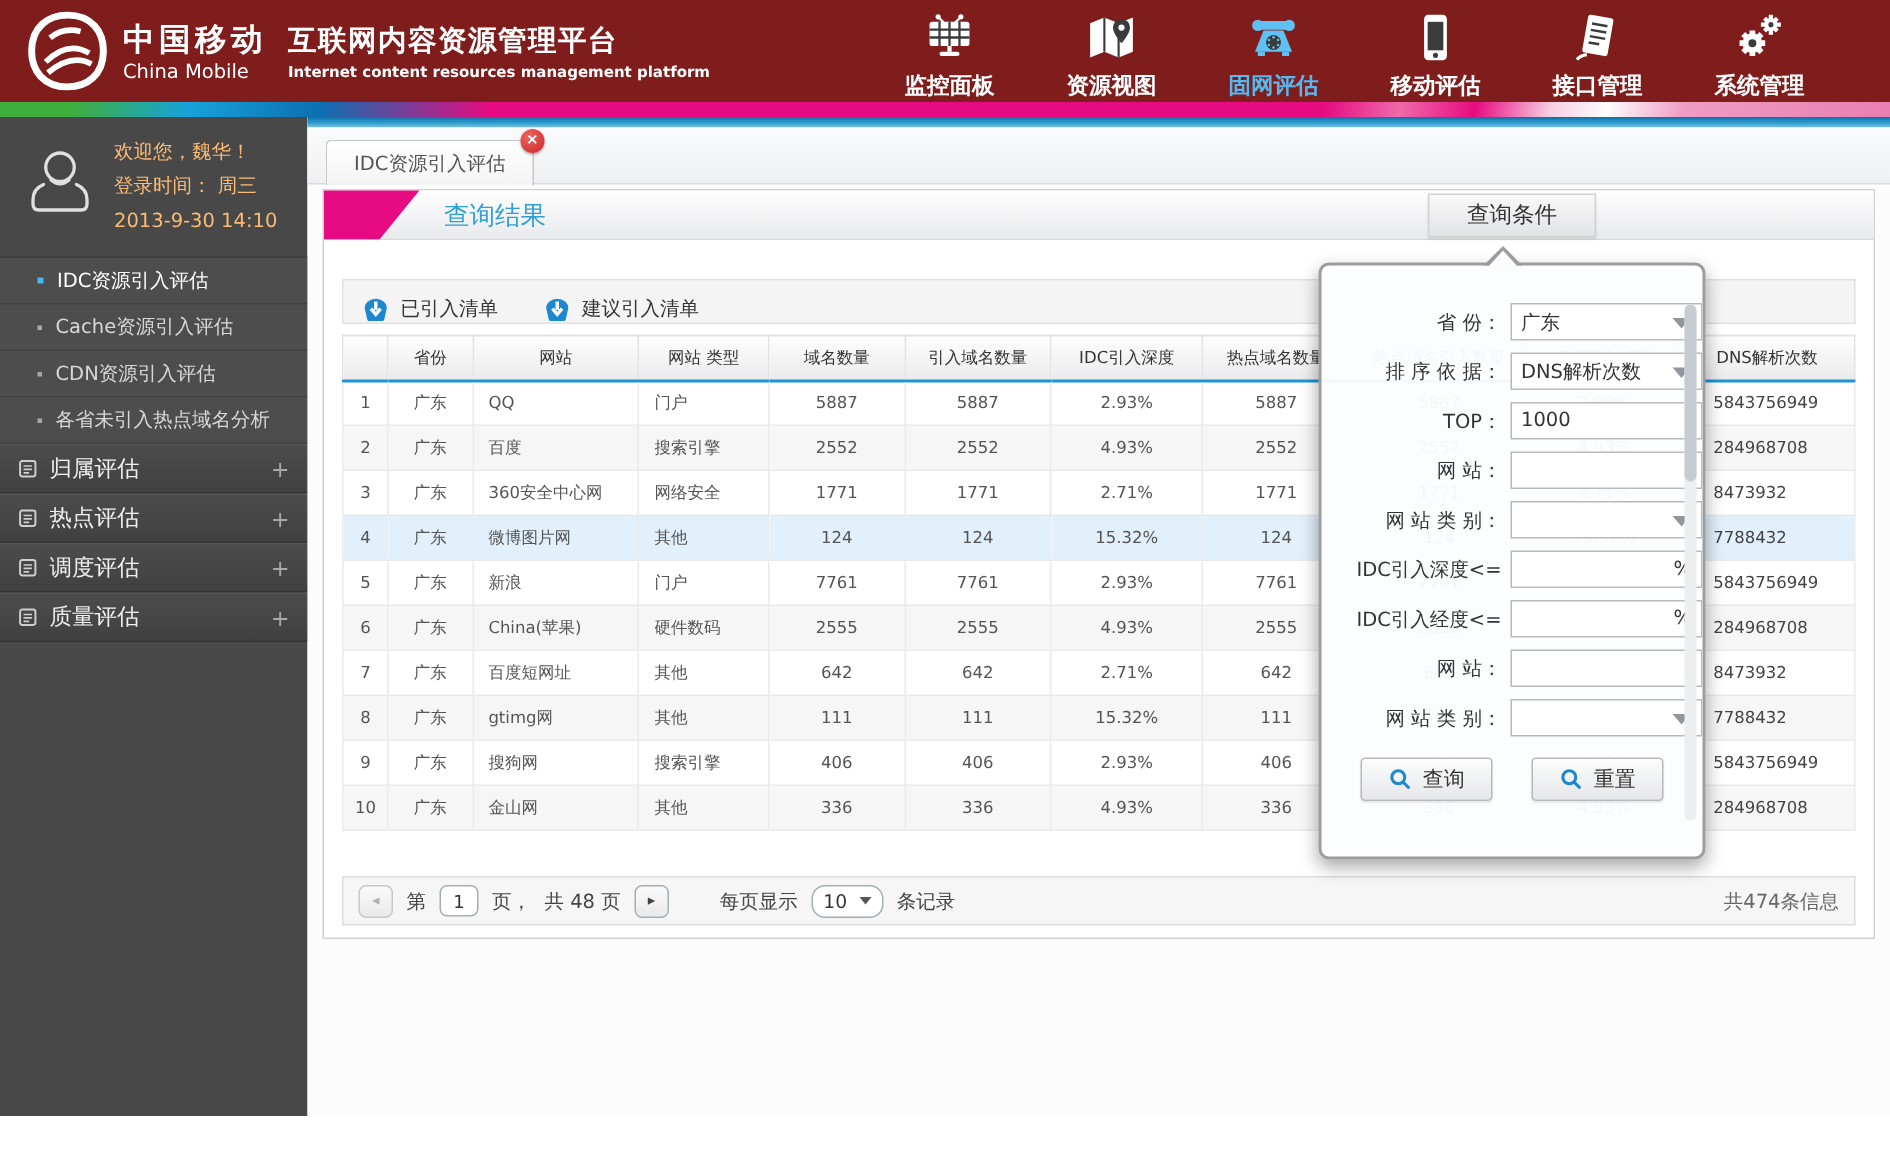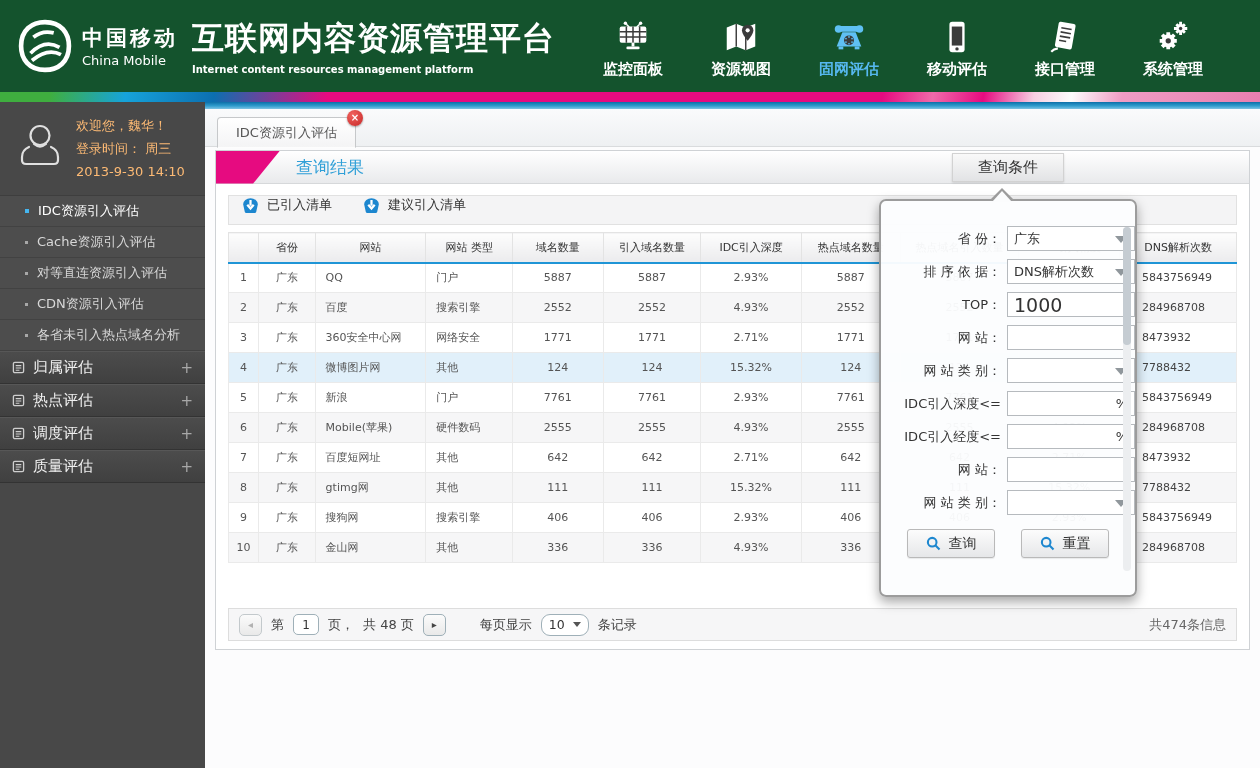--- a/index.html
+++ b/index.html
@@ -1,28 +1,28 @@
 <!DOCTYPE html>
 <html><head>
 <meta charset="utf-8">
 <style>
   * { margin:0; padding:0; box-sizing:border-box; }
   html,body { background:#888; }
   .page { width:1260px; height:768px; position:relative; overflow:hidden; background:#fff;
           font-family:"DejaVu Sans","Liberation Sans",sans-serif; margin:0 auto; }
 
   
-  .topbar { height:92px; background:#14532d; display:flex; align-items:center; }
+  .topbar { height:68px; background:#7f1d1d; display:flex; align-items:center; }
   .brand { display:flex; align-items:center; padding-left:16px; }
   .logo { width:58px; height:58px; }
   .brand-names { color:#fff; margin-left:8px; }
   .brand-cn { font-size:21px; font-weight:bold; letter-spacing:3px; }
   .brand-en { font-size:13px; margin-top:1px; }
   .brand-title { color:#fff; margin-left:14px; }
-  .brand-title .t { font-size:32px; font-weight:bold; letter-spacing:1px; }
+  .brand-title .t { font-size:19px; font-weight:bold; letter-spacing:1px; }
   .brand-title .s { font-size:10px; font-weight:bold; margin-top:3px; }
   .topnav { margin-left:auto; display:flex; gap:38px; padding-right:52px; }
   .nav-item { width:70px; text-align:center; cursor:pointer; }
   .nav-icon { height:46px; display:flex; align-items:center; justify-content:center; }
   .nav-icon svg { width:38px; height:38px; }
   .nav-label { font-size:15px; color:#fff; font-weight:600; white-space:nowrap; }
   .nav-item.active .nav-label { color:#56b8ef; }
 
   
   .rainbow { height:10px;
@@ -63,22 +63,22 @@
   .panel { position:absolute; top:48px; left:10px; right:10px; height:500px; background:#fff; border:1px solid #cfd2d5; }
   .panel-head { height:33px; background:linear-gradient(#ffffff,#e9eaec); border-bottom:1px solid #d6d8da;
                 display:flex; align-items:center; position:relative; }
   .flag { width:64px; height:33px; background:#e60b80; clip-path:polygon(0 0,100% 0,58% 100%,0 100%); }
   .panel-title { margin-left:16px; font-size:17px; color:#2f9fd7; }
   .query-btn { position:absolute; right:185px; top:2px; height:29px; padding:0 25px;
                background:linear-gradient(#f9f9f9,#e2e3e5); border:1px solid #d2d2d2; font-size:15px;
                color:#333; display:flex; align-items:center; z-index:30; cursor:pointer;
                box-shadow:0 1px 2px rgba(0,0,0,0.12); }
 
-  .toolbar { margin:11px 12px 0; height:30px; background:#f4f4f5; border:1px solid #e1e1e1;
-             display:flex; align-items:flex-start; gap:30px; padding:0 12px; }
+  .toolbar { margin:26px 12px 0; height:30px; background:#f4f4f5; border:1px solid #e1e1e1;
+             display:flex; align-items:flex-end; gap:30px; padding:0 12px; }
   .exp-btn { display:flex; align-items:center; gap:7px; font-size:13px; color:#333; cursor:pointer; }
   .exp-btn svg { width:19px; height:17px; }
 
   .tablewrap { margin:7px 12px 0; }
   table { width:100%; border-collapse:collapse; table-layout:fixed; font-size:11px; }
   thead th { height:30px; background:linear-gradient(#fdfdfd,#ebebed); border:1px solid #e3e3e3;
              border-bottom:2px solid #1f95d6; font-weight:normal; color:#333; overflow:hidden; white-space:nowrap; }
   tbody td { height:30px; border:1px solid #eaeaea; color:#555; overflow:hidden; white-space:nowrap; }
   tbody tr:nth-child(even) { background:#f6f6f7; }
   tbody tr.selected { background:#e1f0fa; }
@@ -115,21 +115,21 @@
   .scrolltrack { position:absolute; right:4px; top:26px; width:8px; height:344px; background:#eceef0; border-radius:4px; }
   .scrollthumb { position:absolute; right:4px; top:26px; width:8px; height:118px; background:#c5ccd2; border-radius:4px; }
   .qrow { display:flex; align-items:center; margin-bottom:8px; }
   .qlabel { flex:1; text-align:right; font-size:13px; color:#333; padding-right:6px; white-space:nowrap; }
   .qctrl { width:128px; height:25px; border:1px solid #b6babe; background:#fff; position:relative;
            display:flex; align-items:center; flex-shrink:0; }
   .qctrl .val { padding-left:6px; font-size:13px; color:#333; overflow:hidden; white-space:nowrap; }
   .qctrl .caret { position:absolute; right:7px; top:9px; width:0; height:0;
                   border-left:6px solid transparent; border-right:6px solid transparent;
                   border-top:7px solid #90979c; }
-  .qctrl input { border:0; outline:0; width:100%; height:100%; padding:0 6px; font-size:19px;
+  .qctrl input { border:0; outline:0; width:100%; height:100%; padding:0 6px; font-size:13px;
                  color:#333; background:transparent; font-family:inherit; }
   .qctrl input.has-suffix { padding-right:22px; }
   .qctrl .suffix { position:absolute; right:6px; font-size:13px; color:#333; }
   .qbuttons { display:flex; justify-content:center; gap:26px; margin-top:14px; }
   .qbtn { width:88px; height:29px; border:1px solid #b9b9b9; border-radius:3px;
           background:linear-gradient(#fcfcfc,#e6e7e9); display:flex; align-items:center;
           justify-content:center; gap:8px; font-size:14px; color:#333; cursor:pointer;
           box-shadow:0 1px 1px rgba(0,0,0,.08); }
   .qbtn svg { width:15px; height:15px; }
 </style>
@@ -273,24 +273,20 @@
           <div class="msub active">
             <span class="bullet"></span>
             <span>IDC资源引入评估</span>
           </div>
           <div class="msub">
             <span class="bullet"></span>
             <span>Cache资源引入评估</span>
           </div>
           <div class="msub">
             <span class="bullet"></span>
-            <span>对等直连资源引入评估</span>
-          </div>
-          <div class="msub">
-            <span class="bullet"></span>
             <span>CDN资源引入评估</span>
           </div>
           <div class="msub">
             <span class="bullet"></span>
             <span>各省未引入热点域名分析</span>
           </div>
           <div class="mgroup">
             <span class="gicon">
               <svg width="13" height="13" viewBox="0 0 14 14">
                 <rect x="1.5" y="1.5" width="11" height="11" rx="1.5" fill="none" stroke="#cfcfcf" stroke-width="1.4"></rect>
@@ -460,21 +456,21 @@
                   <td class="c">7761</td>
                   <td class="c">2.93%</td>
                   <td class="c">7761</td>
                   <td class="c">7761</td>
                   <td class="c">2.93%</td>
                   <td class="dns">5843756949</td>
                 </tr>
                 <tr>
                   <td class="c">6</td>
                   <td class="c">广东</td>
-                  <td class="l">Mobile(苹果)</td>
+                  <td class="l">China(苹果)</td>
                   <td class="l">硬件数码</td>
                   <td class="c">2555</td>
                   <td class="c">2555</td>
                   <td class="c">4.93%</td>
                   <td class="c">2555</td>
                   <td class="c">2555</td>
                   <td class="c">4.93%</td>
                   <td class="dns">284968708</td>
                 </tr>
                 <tr>

